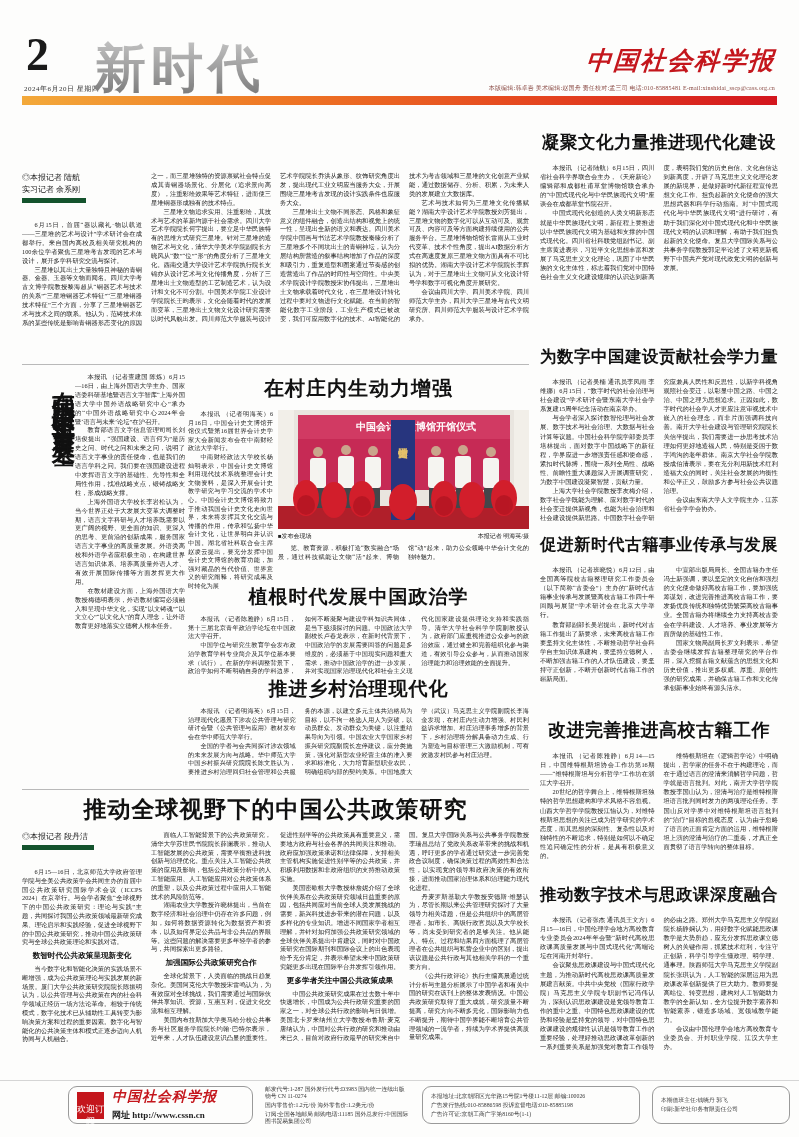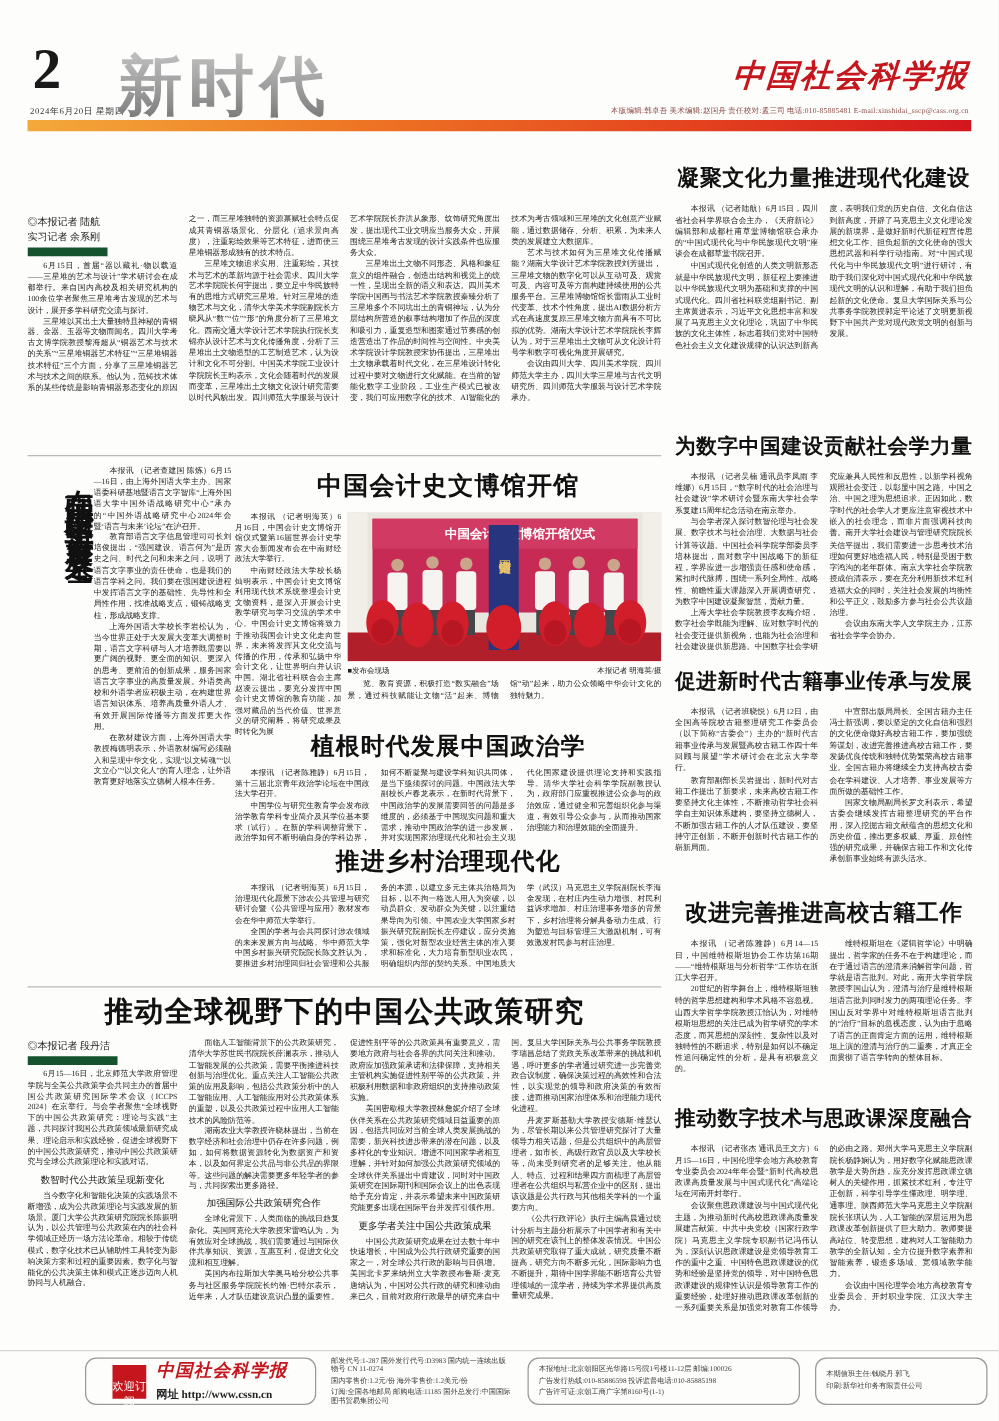--- a/index.html
+++ b/index.html
@@ -21,21 +21,21 @@
   .masthead-logo { font-size:25px; color:#c4161c; font-weight:bold; font-style:italic;
     font-family:"Liberation Serif", serif; letter-spacing:2px; transform:skewX(-4deg); }
   .credits { margin-top:7px; font-size:6px; color:#8a4a44; letter-spacing:.2px; }
   .grad-bar { position:absolute; left:22px; width:755px; top:96px; height:9px;
     background:linear-gradient(90deg,#f3a93a 0%,#ee7524 35%,#e4431f 70%,#d3161e 100%); }
   
   .hl { font-family:"Liberation Sans", sans-serif; font-weight:900; color:#111; }
   .body-text p { text-indent:2em; margin:0; }
   .body-text { text-align:justify; color:#222; }
   .byline-block { font-size:8px; line-height:12px; color:#222; width:fit-content;
-    border-bottom:7px solid #14532d; padding:0 6px 2px 0; margin-bottom:4px; }
+    border-bottom:5px solid #14532d; padding:0 6px 2px 0; margin-bottom:18px; }
   .divider { position:absolute; border-top:1px solid #b9b9b9; }
   
   .lead-hl { position:absolute; left:22px; top:116px; width:508px; font-size:38px;
     letter-spacing:1.5px; line-height:1.1; white-space:nowrap; }
   .lead-body { position:absolute; left:22px; top:172px; width:507px; height:188px;
     column-count:4; column-gap:9px; font-size:6.3px; line-height:8.9px; overflow:hidden; }
   
   .left-feature { position:absolute; left:22px; top:373px; width:163px; height:410px;
     font-size:6.3px; line-height:8.9px; overflow:hidden; }
   .vert-title { float:left; writing-mode:vertical-rl; text-orientation:upright;
@@ -54,36 +54,36 @@
     column-count:2; column-gap:9px; font-size:6.2px; line-height:8.6px; overflow:hidden; }
   
   .mid-art { position:absolute; left:188px; width:341px; }
   .mid-hl { text-align:center; font-size:19px; letter-spacing:1px; margin-bottom:5px; }
   .cols3 { column-count:3; column-gap:9px; font-size:6.2px; line-height:8.7px; overflow:hidden; }
   
   .policy { position:absolute; left:22px; top:794px; width:507px; }
   .policy-hl { text-align:center; font-size:23px; letter-spacing:1px; margin-bottom:6px; }
   .policy-body { column-count:4; column-gap:9px; font-size:6.3px; line-height:8.8px;
     height:250px; overflow:hidden; text-align:justify; }
-  .subhead { font-family:"Liberation Sans", sans-serif; font-weight:normal; font-size:7.6px;
+  .subhead { font-family:"Liberation Sans", sans-serif; font-weight:bold; font-size:7.6px;
     text-align:center; text-indent:0 !important; margin:5px 0 4px !important; color:#111; }
   
   .r-art { position:absolute; left:540px; width:238px; }
   .r-hl { text-align:center; letter-spacing:.5px; margin-bottom:9px; }
   .cols2 { column-count:2; column-gap:9px; font-size:6.3px; line-height:9.1px;
     overflow:hidden; text-align:justify; }
   
   .footer-rule { position:absolute; left:0; width:799px; top:1080px; border-top:1px solid #d5d5d5; }
   .footer { position:absolute; left:68px; top:1086px; width:722px; height:38px;
     display:flex; gap:12px; align-items:stretch; }
   .fbox { border:1px solid #9a9a9a; border-radius:9px; padding:3px 8px; display:flex;
     align-items:center; }
   .sub-box { width:27px; height:27px; background:#c4161c; color:#fff; font-size:9px;
     line-height:12.5px; text-align:center; font-family:"Liberation Sans", sans-serif;
-    margin-right:8px; padding-top:11px; flex:none;margin-left:13px; }
+    margin-right:8px; padding-top:11px; flex:none; }
   .flogo { font-size:14px; color:#c4161c; font-weight:bold; font-style:italic;
     letter-spacing:1px; }
   .furl { font-size:9px; font-weight:bold; color:#222; margin-top:3px;
     font-family:Liberation Serif, serif; }
   .ftext { display:flex; flex-direction:column; justify-content:center; gap:2px;
     font-size:5.8px; color:#3a3a3a; line-height:7px; }
   .ftext.plain { border:none; }
   
   svg text { font-family:"Liberation Sans", sans-serif; }
 </style>
@@ -122,21 +122,21 @@
     <div class="vert-title">在强国建设中夯实语言发展之基</div>
     <div>
         <p>本报讯 （记者查建国 陈炼）6月15—16日，由上海外国语大学主办、国家语委科研基地暨语言文字智库“上海外国语大学中国外语战略研究中心”承办的“中国外语战略研究中心2024年会暨‘语言与未来’论坛”在沪召开。</p>
         <p>教育部语言文字信息管理司司长刘培俊提出，“强国建设、语言何为”是历史之问、时代之问和未来之问，说明了语言文字事业的责任使命，也是我们的语言学科之问。我们要在强国建设进程中发挥语言文字的基础性、先导性和全局性作用，找准战略支点，锻铸战略支柱，形成战略支撑。</p>
         <p>上海外国语大学校长李岩松认为，当今世界正处于大发展大变革大调整时期，语言文字科研与人才培养既需要以更广阔的视野、更全面的知识、更深入的思考、更前沿的创新成果，服务国家语言文字事业的高质量发展。外语类高校和外语学者应积极主动，在构建世界语言知识体系、培养高质量外语人才、有效开展国际传播等方面发挥更大作用。</p>
         <p>在教材建设方面，上海外国语大学教授梅德明表示，外语教材编写必须融入和呈现中华文化，实现“以文铸魂”“以文立心”“以文化人”的育人理念，让外语教育更好地落实立德树人根本任务。</p>
       </div>
   </div>
 
   <div class="museum">
-    <h2 class="hl museum-hl">中国会计史文博馆开馆</h2>
+    <h2 class="hl museum-hl">在村庄内生动力增强</h2>
     <div class="museum-grid">
       <div class="museum-left body-text">
           <p>本报讯 （记者明海英）6月16日，中国会计史文博馆开馆仪式暨第16届世界会计史学家大会新闻发布会在中南财经政法大学举行。</p>
           <p>中南财经政法大学校长杨灿明表示，中国会计史文博馆利用现代技术系统整理会计史文物资料，是深入开展会计史教学研究与学习交流的学术中心。中国会计史文博馆将致力于推动我国会计史文化走向世界，未来将发挥其文化交流与传播的作用，传承和弘扬中华会计文化，让世界明白并认识中国。湖北省社科联合会主席赵凌云提出，要充分发挥中国会计史文博馆的教育功能，加强对藏品的当代价值、世界意义的研究阐释，将研究成果及时转化为展</p>
         </div>
 
       <div class="photo-wrap">
         <svg width="251" height="119" viewBox="0 0 251 119">
           <rect x="0" y="0" width="251" height="119" fill="#e9e5df"></rect>
           <rect x="0" y="0" width="16" height="119" fill="#f2efe9"></rect>

